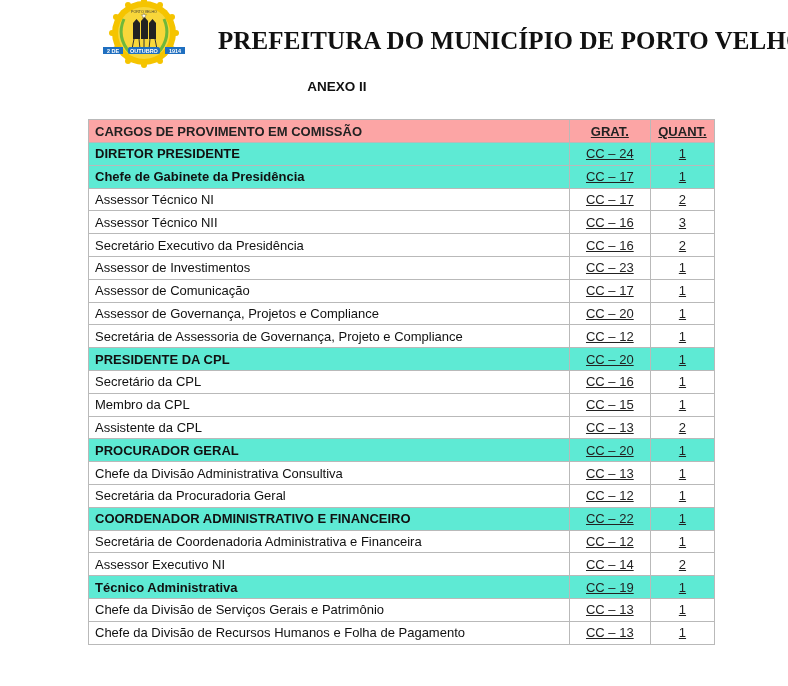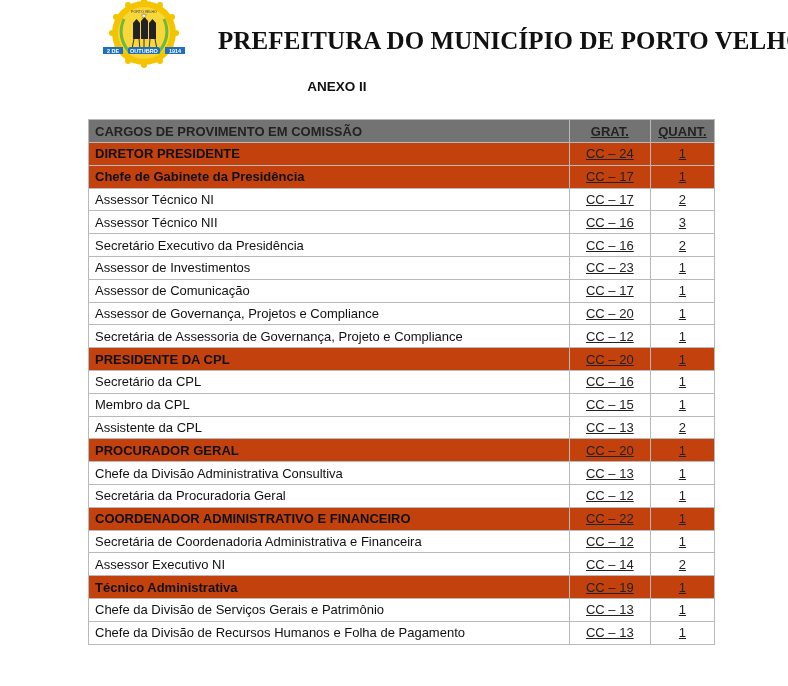--- a/index.html
+++ b/index.html
@@ -2,24 +2,24 @@
 <html><head>
 <meta charset="utf-8">
 <style>
   html, body { margin: 0; padding: 0; background: #ffffff; }
   body { width: 788px; height: 686px; overflow: hidden; position: relative; font-family: "Liberation Sans", sans-serif; color: #111; }
   .logo { position: absolute; left: 101px; top: 0px; width: 86px; height: 68px; }
   .title { position: absolute; left: 218px; top: 27px; font-family: "Liberation Serif", serif; font-weight: bold; font-size: 25px; letter-spacing: 0.1px; color: #111; white-space: nowrap; }
   .annex { position: absolute; left: 0; width: 660px; top: 79px; text-align: center; padding-left: 14px; box-sizing: border-box; font-weight: bold; font-size: 13.5px; color: #111; }
   table.main { position: absolute; left: 88px; top: 119px; width: 627px; border-collapse: collapse; font-size: 13px; }
   table.main td, table.main th { border: 1px solid #b9b9b9; height: 21.8px; padding: 0 6px; line-height: 21px; white-space: nowrap; }
-  table.main th { background: #737373; font-weight: bold; text-align: left; color: #222; height: 22px; margin-left: 35px; }
+  table.main th { background: #fca5a5; font-weight: bold; text-align: left; color: #222; height: 22px; margin-left: 35px; }
   table.main th.c, table.main td.c { text-align: center; padding: 0 2px; text-decoration: underline; }
   col.c1 { width: 480px; } col.c2 { width: 81px; } col.c3 { width: 64px; }
-  tr.bold td { background: #c2410c; }
+  tr.bold td { background: #5eead4; }
   tr.bold td.name { font-weight: bold; }
   td.c { color: #222; }
 </style>
 </head>
 <body>
 
 <div class="logo">
   <svg width="86" height="68" viewBox="0 0 86 68">
 
     <g transform="translate(43,33)">

